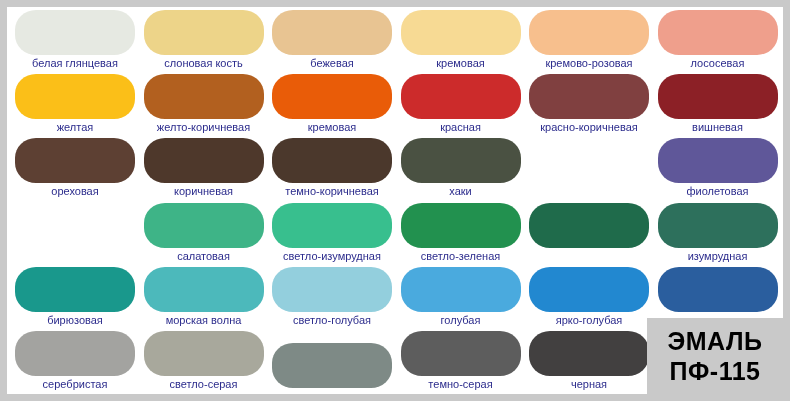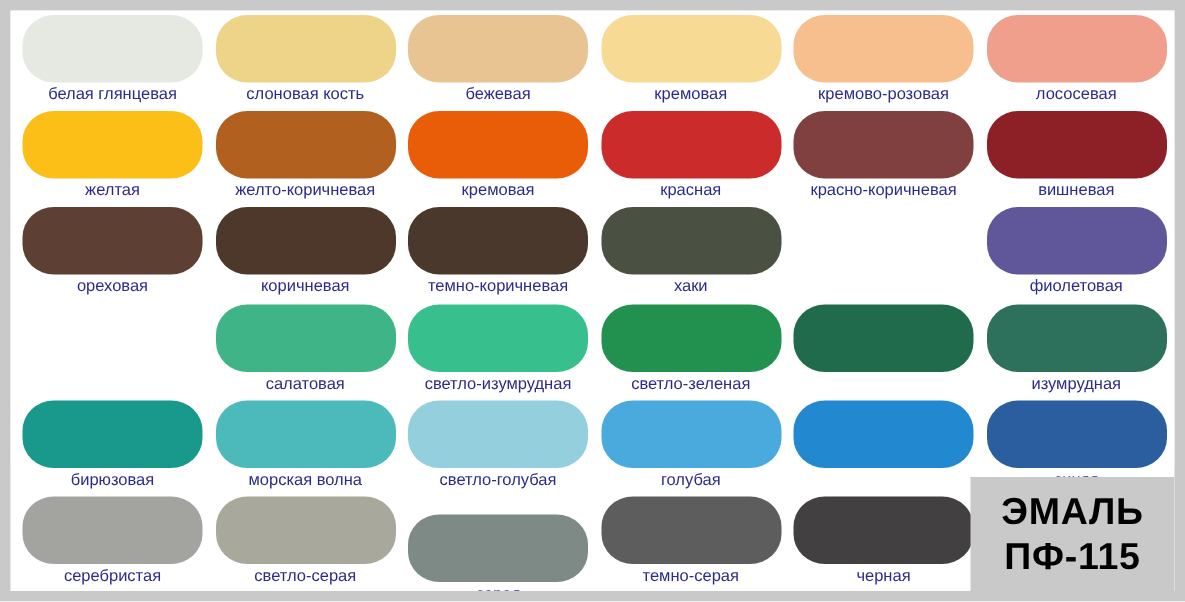--- a/index.html
+++ b/index.html
@@ -186,20 +186,21 @@
       <div class="swatch-cell" style="left: 262px; top: 257.8px;">
         <div class="swatch-chip" style="background: rgb(147, 207, 221);"></div>
         <span class="swatch-label">светло-голубая</span>
       </div>
       <div class="swatch-cell" style="left: 390.5px; top: 257.8px;">
         <div class="swatch-chip" style="background: rgb(74, 170, 222);"></div>
         <span class="swatch-label">голубая</span>
       </div>
       <div class="swatch-cell" style="left: 519px; top: 257.8px;">
         <div class="swatch-chip" style="background: rgb(34, 136, 208);"></div>
+        <span class="swatch-label">ярко-голубая</span>
       </div>
       <div class="swatch-cell" style="left: 647.5px; top: 257.8px;">
         <div class="swatch-chip" style="background: rgb(42, 94, 158);"></div>
         <span class="swatch-label">синяя</span>
       </div>
       <div class="swatch-cell" style="left: 5px; top: 322px;">
         <div class="swatch-chip" style="background: rgb(163, 163, 160);"></div>
         <span class="swatch-label">серебристая</span>
       </div>
       <div class="swatch-cell" style="left: 133.5px; top: 322px;">

